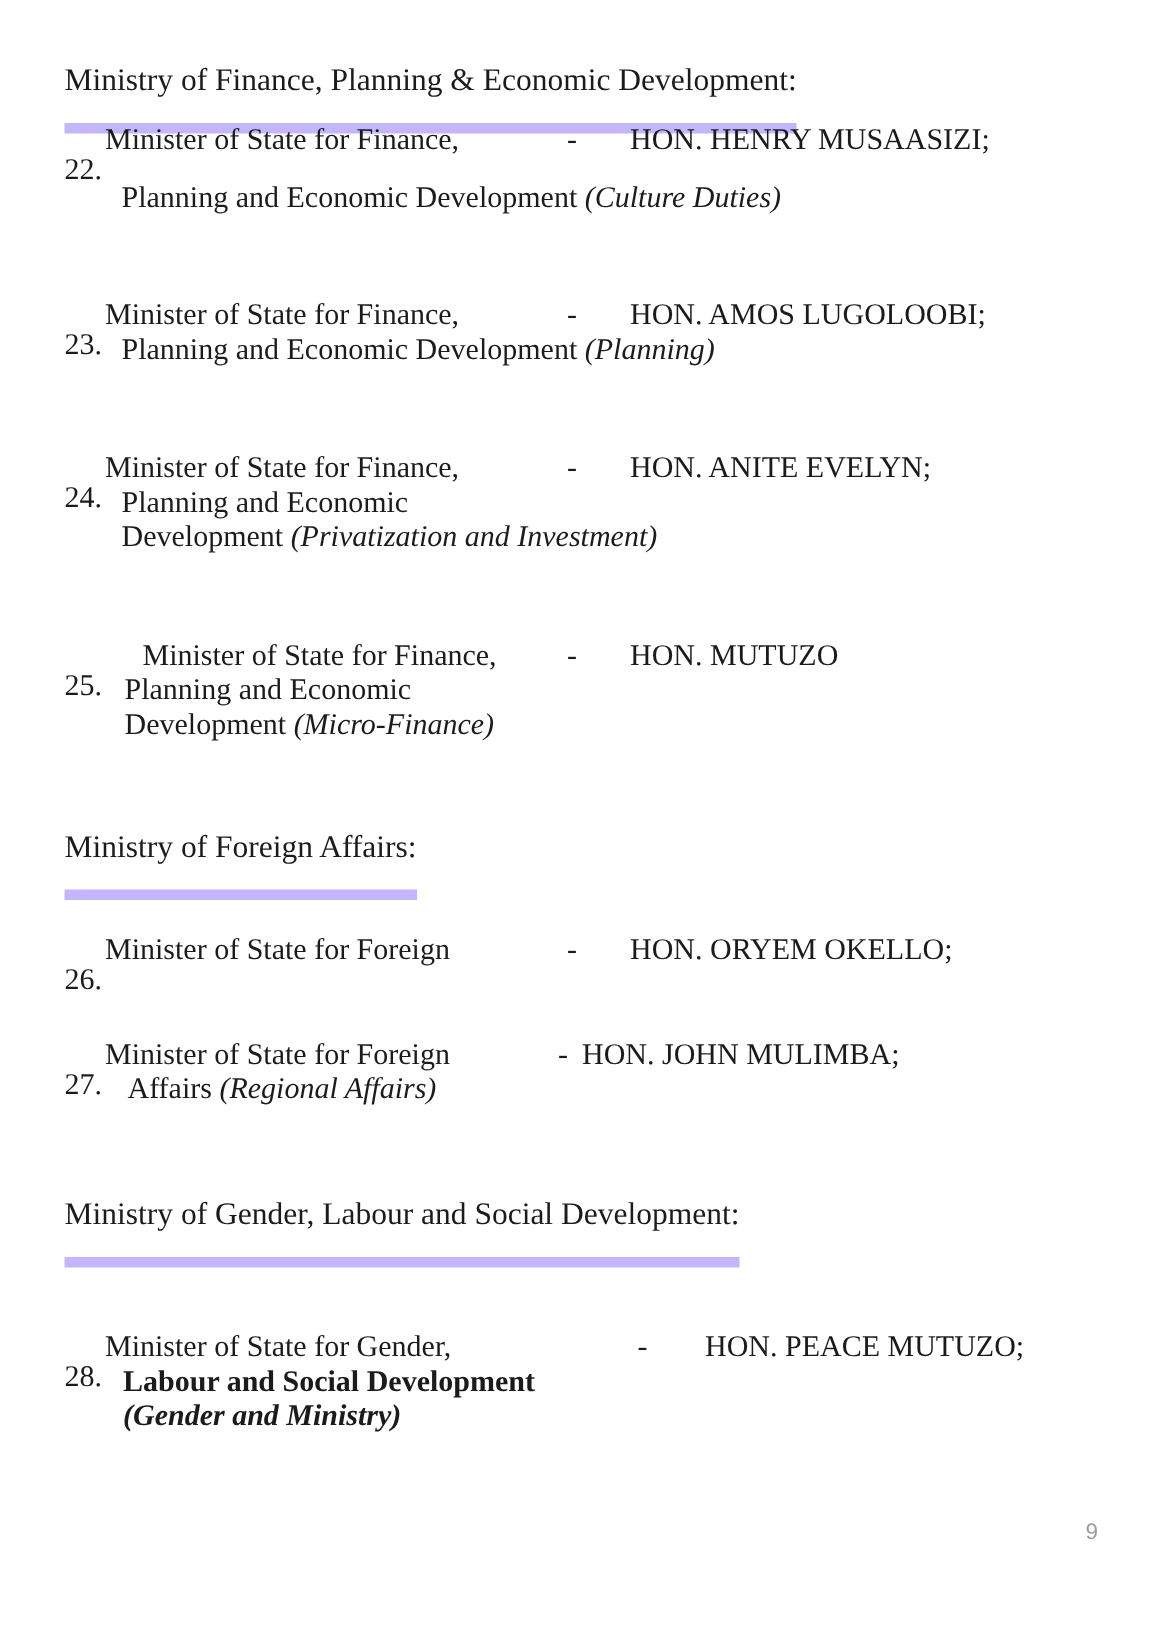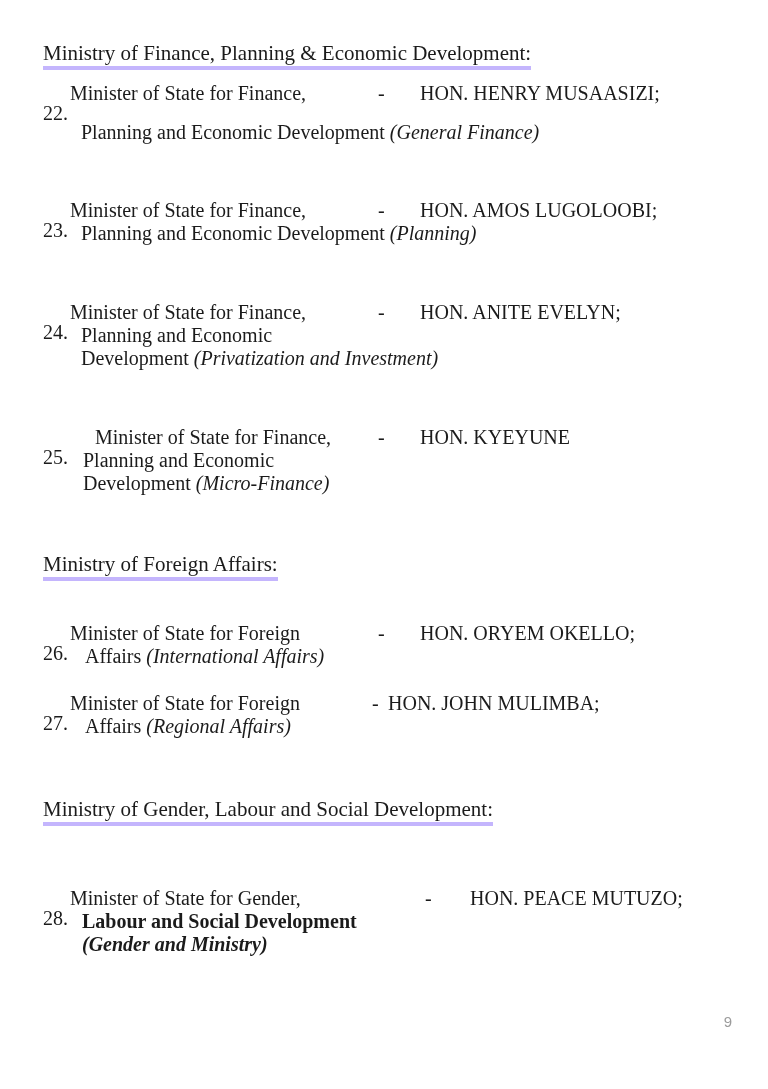--- a/index.html
+++ b/index.html
@@ -20,22 +20,22 @@
     position: absolute;
     left: 43px;
     right: 20px;
     margin: 0;
     font-size: 21px;
     font-weight: normal;
     line-height: 26px;
     white-space: nowrap;
   }
   .heading .u {
-    border-bottom: 4px solid #c4b5fd;
-    padding-bottom: 1px;
+    border-bottom: 7px solid #c4b5fd;
+    padding-bottom: 17px;
   }
   .entry {
     position: absolute;
     left: 43px;
     right: 10px;
     display: grid;
     grid-template-columns: 27px 305px 45px auto;
     font-size: 20px;
     line-height: 23px;
   }
@@ -69,21 +69,21 @@
 <body>
 
 <div class="page">
 
   <h2 class="heading" style="top:40px"><span class="u">Ministry of Finance, Planning &amp; Economic Development:</span></h2>
 
   <div class="entry" style="top:82px">
     <div class="num">22.</div>
     <div class="title">
       <div class="t-line t-first"><span>Minister of State for Finance,</span></div>
-      <div class="t-line t-cont gap"><span>Planning and Economic Development </span><em>(General Finance)</em></div>
+      <div class="t-line t-cont gap"><span>Planning and Economic Development </span><em>(Culture Duties)</em></div>
     </div>
     <div class="dash">-</div>
     <div class="names">
       <div class="n-line">HON. HENRY MUSAASIZI;</div>
     </div>
   </div>
 
   <div class="entry" style="top:199px">
     <div class="num">23.</div>
     <div class="title">
@@ -111,31 +111,30 @@
 
   <div class="entry e25" style="top:426px">
     <div class="num">25.</div>
     <div class="title">
       <div class="t-line t-first"><span>Minister of State for Finance,</span></div>
       <div class="t-line t-cont"><span>Planning and Economic</span></div>
       <div class="t-line t-cont"><span>Development </span><em>(Micro-Finance)</em></div>
     </div>
     <div class="dash">-</div>
     <div class="names">
-      <div class="n-line">HON. KYEYUNE</div>
+      <div class="n-line">HON. MUTUZO</div>
     </div>
   </div>
 
   <h2 class="heading" style="top:551px"><span class="u">Ministry of Foreign Affairs:</span></h2>
 
   <div class="entry e26" style="top:622px">
     <div class="num">26.</div>
     <div class="title">
       <div class="t-line t-first"><span>Minister of State for Foreign</span></div>
-      <div class="t-line t-cont"><span>Affairs </span><em>(International Affairs)</em></div>
     </div>
     <div class="dash">-</div>
     <div class="names">
       <div class="n-line">HON. ORYEM OKELLO;</div>
     </div>
   </div>
 
   <div class="entry e27" style="top:692px">
     <div class="num">27.</div>
     <div class="title">

